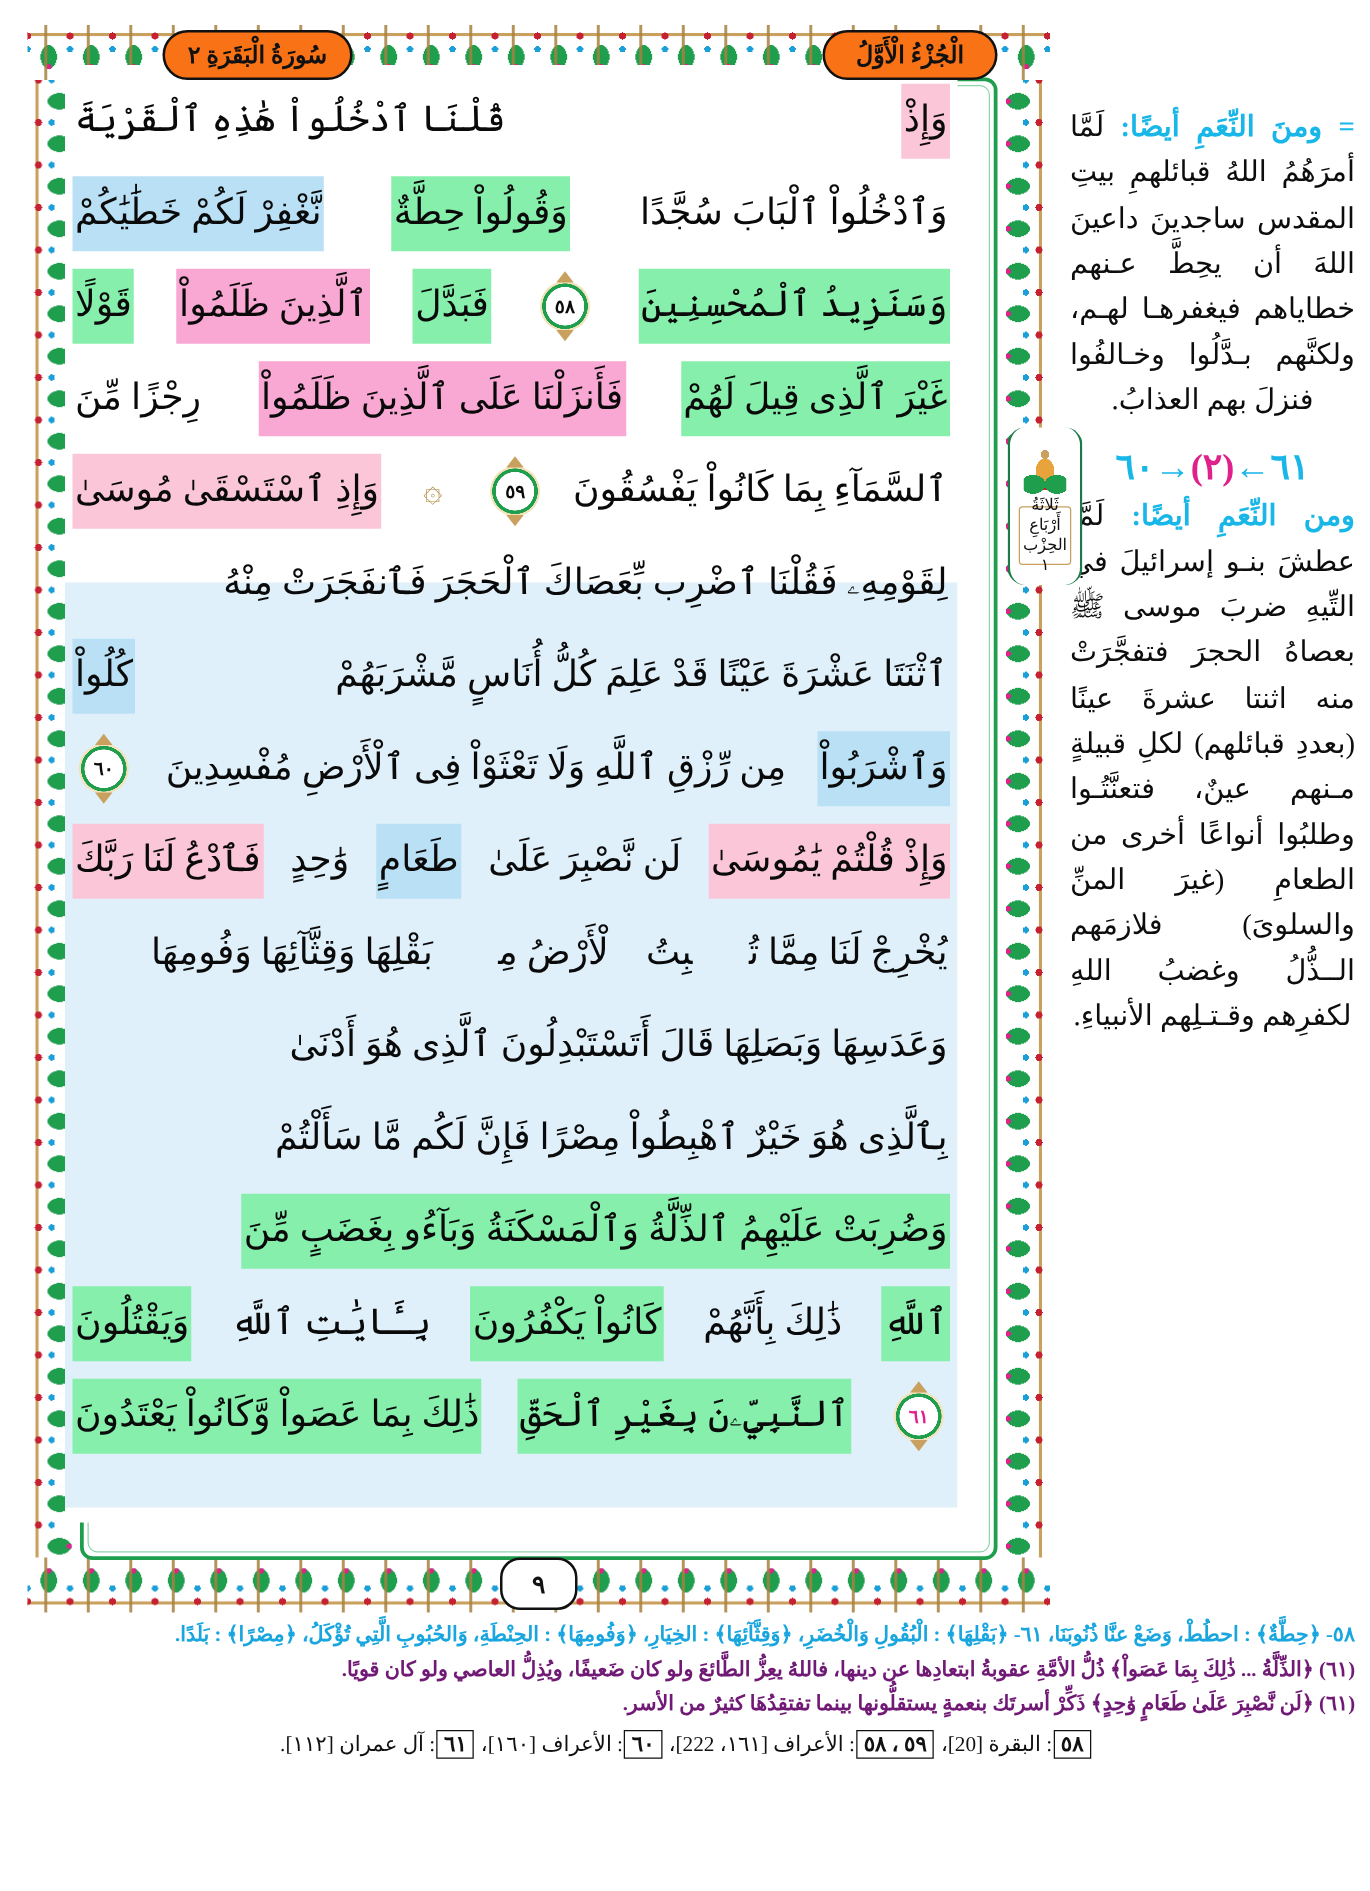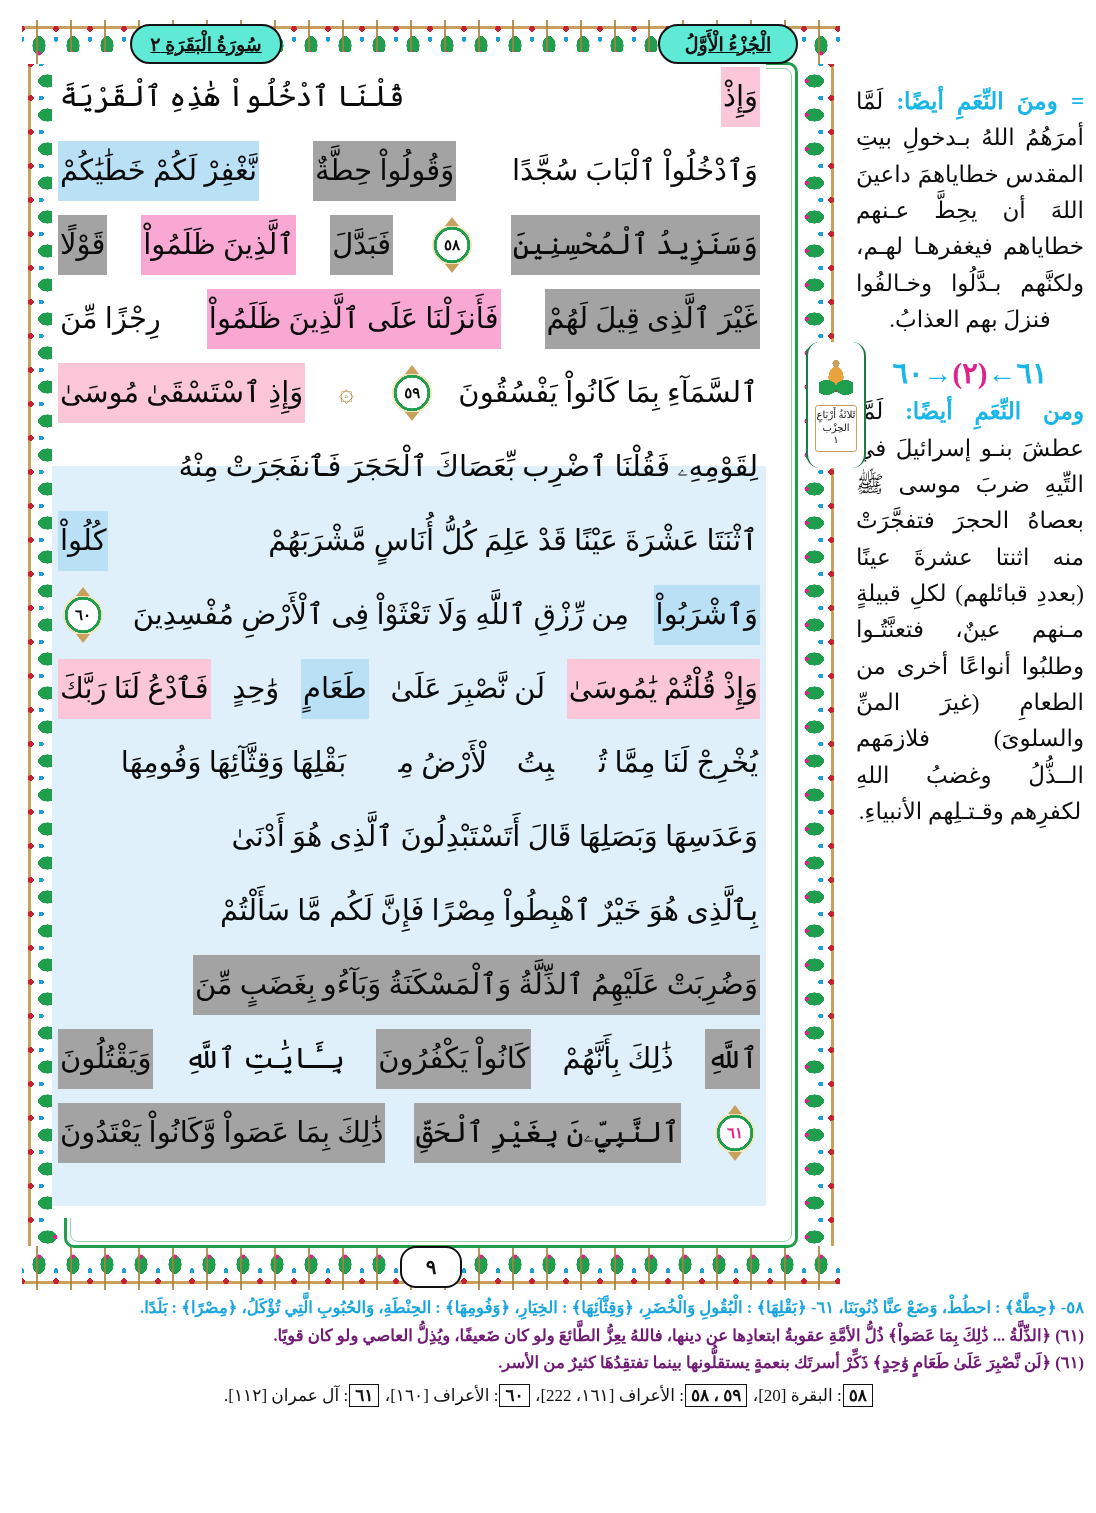--- a/index.html
+++ b/index.html
@@ -88,30 +88,29 @@
     left: 48px; top: 48px; right: 48px; bottom: 48px;
     border: 1.5px solid #8fd4ac;
     border-radius: 8px;
   }
 
   
   .cartouche {
     position: absolute;
     top: 4px;
     height: 40px;
-    background: #5eead4;
+    background: #f97316;
     border: 2.2px solid #111;
     border-radius: 20px / 20px;
     display: flex; align-items: center; justify-content: center;
     font-family: "Liberation Serif", serif;
     font-size: 19px; font-weight: 700; color: #111;
     direction: rtl; white-space: nowrap;
     z-index: 6;
     padding: 0 8px;
-    text-decoration: underline;
   }
   .cartouche-surah { left: 108px; width: 152px; }
   .cartouche-juz  { left: 636px; width: 140px; }
 
   
   .page-no {
     position: absolute;
     left: 50%; transform: translateX(-50%);
     bottom: 2px;
     width: 62px; height: 42px;
@@ -147,21 +146,21 @@
     justify-content: space-between;
     font-family: "Liberation Serif", "DejaVu Serif", serif;
     font-size: 29px;
     color: #0a0a0a;
     white-space: nowrap;
     letter-spacing: 0px;
   }
   .qline .seg { padding: 2px 2px; line-height: 1.9; }
   .hl-blue   { background: #b9e0f5; }
   .hl-pink   { background: #fbc6d8; }
-  .hl-yellow { background: #a3a3a3; text-align: right; }
+  .hl-yellow { background: #86efac; text-align: right; }
   .hl-gray   { background: #f9a8d4; }
   .hl-none   { background: transparent; }
 
   
   .ayah {
     display: inline-flex; align-items: center; justify-content: center;
     width: 40px; height: 40px;
     flex: 0 0 auto;
     margin: 0 5px;
     font-size: 15px; font-weight: 700;
@@ -209,21 +208,21 @@
       radial-gradient(ellipse 13px 10px at 78% 62%, #1f9e4e 0 75%, transparent 76%),
       radial-gradient(circle 5px at 50% 64%, #c62033 0 70%, transparent 71%),
       radial-gradient(ellipse 10px 14px at 50% 40%, #e8a33d 0 75%, transparent 76%);
   }
   .hizb-plate {
     width: 42px; height: 47px;
     border: 1.6px solid #c9a05e;
     border-radius: 3px;
     display:flex; flex-direction:column;
     align-items:center; justify-content:center;
-    font-size: 10px; color:#111; direction: rtl; line-height:1.25;
+    font-size: 13px; color:#111; direction: rtl; line-height:1.25;
     text-align:center;
   }
 
   
   .sidebar {
     position: absolute;
     left: 856px; top: 84px;
     width: 228px;
     direction: rtl;
     text-align: justify;
@@ -387,21 +386,21 @@
   <div class="hizb-marker">
     <div class="hizb-orn"></div>
     <div class="hizb-plate">
       <span>ثَلاثَةُ أَرْبَاعِ</span>
       <span>الحِزْب</span>
       <span>١</span>
     </div>
   </div>
 
   <div class="sidebar" id="sidebar">
-      <div class="commentary"><span class="lead">= ومنَ النِّعَمِ أيضًا:</span><span> لَمَّا أمرَهُمُ اللهُ بـدخولِ بيتِ المقدس خطاياهمَ داعينَ اللهَ أن يحِطَّ عـنهم خطاياهم فيغفرهـا لهـم، ولكنَّهم بـدَّلُوا وخـالفُوا فنزلَ بهم العذابُ.</span></div>
+      <div class="commentary"><span class="lead">= ومنَ النِّعَمِ أيضًا:</span><span> لَمَّا أمرَهُمُ اللهُ قبائلهمِ بيتِ المقدس ساجدينَ داعينَ اللهَ أن يحِطَّ عـنهم خطاياهم فيغفرهـا لهـم، ولكنَّهم بـدَّلُوا وخـالفُوا فنزلَ بهم العذابُ.</span></div>
       <div class="range-head"><span>٦١</span><span>←</span><span class="mid">(٢)</span><span>→</span><span>٦٠</span></div>
       <div class="commentary"><span class="lead">ومن النِّعَمِ أيضًا:</span><span> لَمَّا عطشَ بنـو إسرائيلَ في التِّيهِ ضربَ موسى ﷺ بعصاهُ الحجرَ فتفجَّرَتْ منه اثنتا عشرةَ عينًا (بعددِ قبائلهم) لكلِ قبيلةٍ مـنهم عينٌ، فتعنَّتُـوا وطلبُوا أنواعًا أخرى من الطعامِ (غيرَ المنِّ والسلوىَ) فلازمَهم الــذُّلُ وغضبُ اللهِ لكفرِهم وقـتـلِهم الأنبياءِ.</span></div>
     </div>
 
   <div class="footnotes">
     <div class="fn-blue">٥٨- ﴿حِطَّةٌ﴾ : احطُطْ، وَضَعْ عنَّا ذُنُوبَنَا، ٦١- ﴿بَقْلِهَا﴾ : الْبُقُولِ وَالْخُضَرِ، ﴿وَقِثَّآئِهَا﴾ : الخِيَارِ، ﴿وَفُومِهَا﴾ : الحِنْطَةِ، وَالحُبُوبِ الَّتِي تُؤْكَلُ، ﴿مِصْرًا﴾ : بَلَدًا.</div>
     <div class="fn-pink">(٦١) ﴿الذِّلَّةُ ... ذَٰلِكَ بِمَا عَصَواْ﴾ ذُلُّ الأمَّةِ عقوبةُ ابتعادِها عن دينها، فاللهُ يعِزُّ الطَّائعَ ولو كان ضَعيفًا، ويُذِلُّ العاصي ولو كان قويًا.</div>
     <div class="fn-pink">(٦١) ﴿لَن نَّصْبِرَ عَلَىٰ طَعَامٍ وَٰحِدٍ﴾ ذَكِّرْ أسرتَك بنعمةٍ يستقلُّونها بينما تفتقِدُهَا كثيرٌ من الأسر.</div>
     <div class="fn-refs" id="fn-refs"><span class="refbox">٥٨</span><span>: البقرة [20]، </span><span class="refbox">٥٩ ، ٥٨</span><span>: الأعراف [١٦١، 222]، </span><span class="refbox">٦٠</span><span>: الأعراف [١٦٠]، </span><span class="refbox">٦١</span><span>: آل عمران [١١٢]. </span></div>
   </div>

